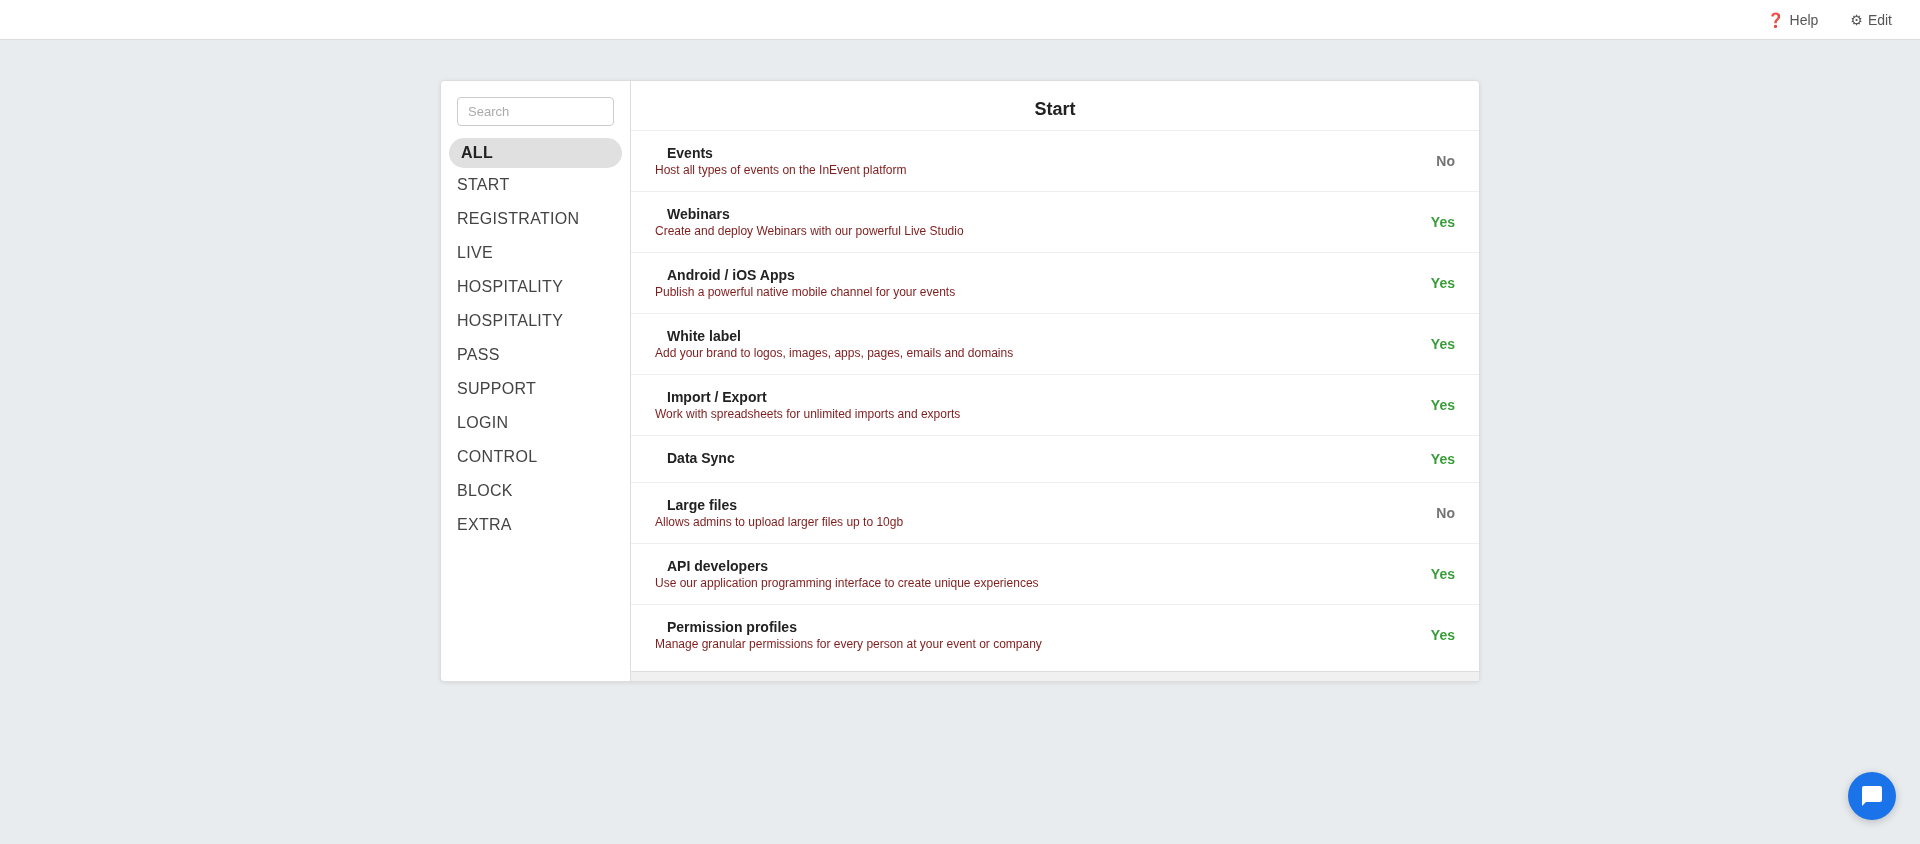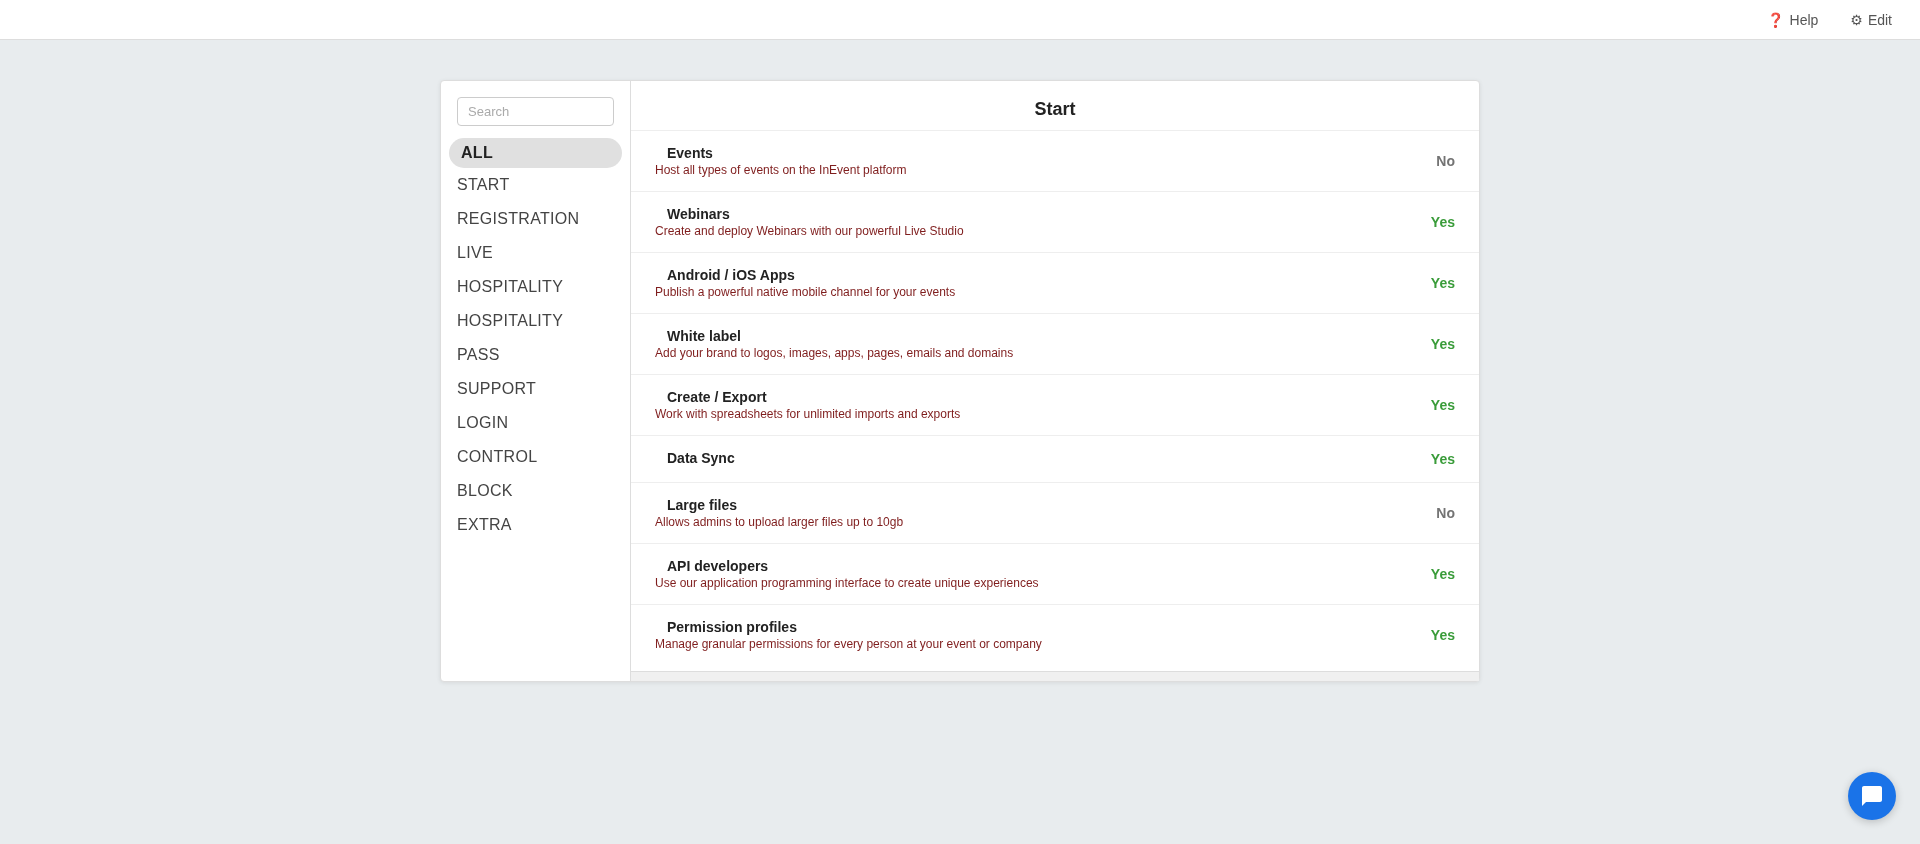--- a/index.html
+++ b/index.html
@@ -239,21 +239,21 @@
             </div>
             <div class="feature-row">
               <div class="feature-info">
                 <div class="feature-name">White label</div>
                 <div class="feature-desc">Add your brand to logos, images, apps, pages, emails and domains</div>
               </div>
               <div class="feature-status yes">Yes</div>
             </div>
             <div class="feature-row">
               <div class="feature-info">
-                <div class="feature-name">Create / Export</div>
+                <div class="feature-name">Import / Export</div>
                 <div class="feature-desc">Work with spreadsheets for unlimited imports and exports</div>
               </div>
               <div class="feature-status yes">Yes</div>
             </div>
             <div class="feature-row">
               <div class="feature-info">
                 <div class="feature-name">Data Sync</div>
               </div>
               <div class="feature-status yes">Yes</div>
             </div>

